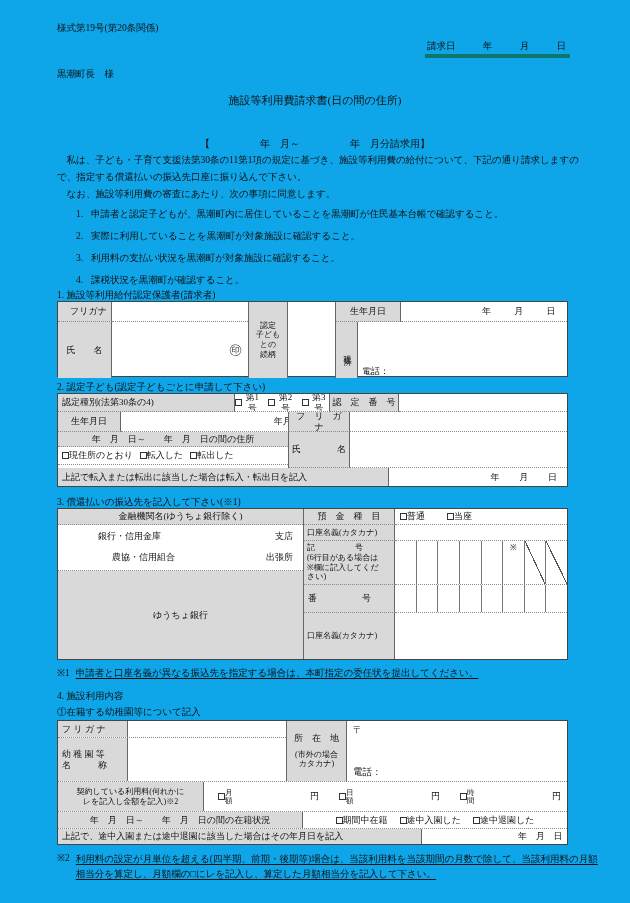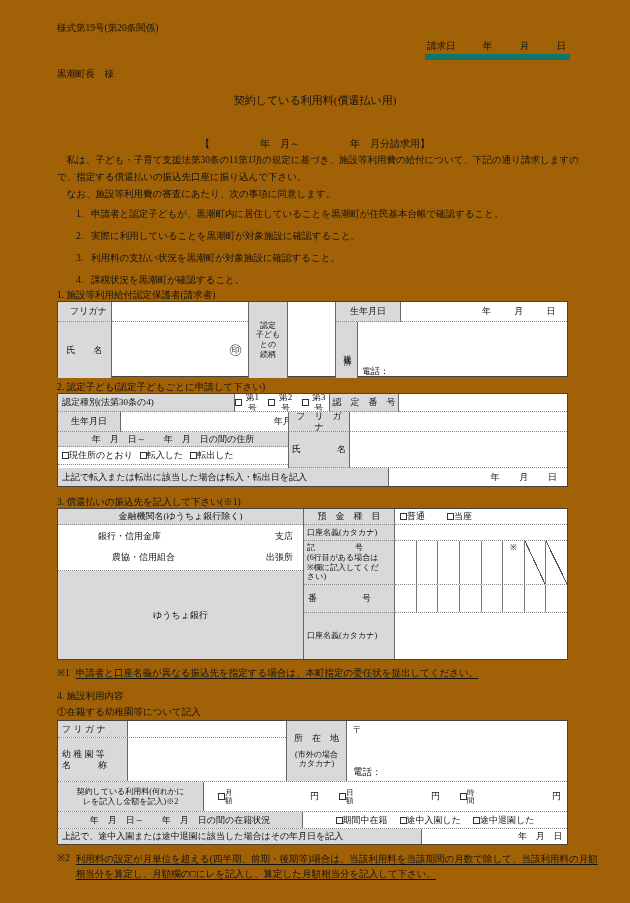--- a/index.html
+++ b/index.html
@@ -1,17 +1,17 @@
 <!DOCTYPE html>
 <html><head>
 <meta charset="utf-8">
 <style>
   * { box-sizing: border-box; margin: 0; padding: 0; }
   body { background: #e8e8e8; font-family: "Liberation Serif", "DejaVu Serif", serif; }
-  .page { position: relative; width: 630px; height: 903px; background: #a16207; color: #111;
+  .page { position: relative; width: 630px; height: 903px; background: #0ea5e9; color: #111;
           overflow: hidden; font-size: 9.5px; line-height: 1.3; }
   .abs { position: absolute; }
   .center { text-align: center; width: 100%; }
   
   .t { position: absolute; border: 1.5px solid #444; background: #fff; display: flex; flex-direction: column; }
   .row { display: flex; width: 100%; }
   .col { display: flex; flex-direction: column; }
   .c { position: relative; display: flex; align-items: center; justify-content: center;
        font-size: 9px; line-height: 1.15; text-align: center; overflow: hidden; }
   .al { justify-content: flex-start; text-align: left; }
@@ -24,39 +24,39 @@
   .opt { display: inline-flex; align-items: center; gap: 0; }
   .digits { display: flex; flex: 1; align-self: stretch; }
   .dcell { flex: 1; border-right: 1px solid #777; position: relative; }
   .dcell:last-child { border-right: none; }
   .diag { background-image: linear-gradient(to top right, transparent 48.5%, #555 48.5%, #555 51.5%, transparent 51.5%); }
   .note { display: flex; gap: 6px; font-size: 9.5px; }
   .note .ntext { text-decoration: underline; text-underline-offset: 2px; }
   .ymd { display: flex; align-items: center; justify-content: space-around; }
   .vert { writing-mode: vertical-rl; text-orientation: upright; letter-spacing: 1px; }
   .seal { font-size: 13px; color: #222; }
-  .rule { border-bottom: 6px solid #0f766e; align-items: flex-end; }
+  .rule { border-bottom: 4px solid #0f766e; align-items: flex-end; }
 </style>
 </head>
 <body>
 
 <div class="page">
 
   <div class="abs" style="left:57px; top:22px;">様式第19号(第20条関係)</div>
 
   <div class="abs rule" style="left:425px; top:40px; width:145px; display:flex; justify-content:space-between; padding:0 4px 2px 2px;">
     <span>請求日</span>
     <span>年</span>
     <span>月</span>
     <span>日</span>
   </div>
 
   <div class="abs" style="left:57px; top:68px;">黒潮町長　様</div>
 
-  <div class="abs center" style="top:93px; font-size:11px;">契約している利用料(償還払い用)</div>
+  <div class="abs center" style="top:93px; font-size:11px;">施設等利用費請求書(日の間の住所)</div>
 
   <div class="abs center" style="top:137px; font-size:10px;">【　　　　　年　月～　　　　　年　月分請求用】</div>
 
   <div class="abs" style="left:57px; top:152px; width:540px; line-height:17px;">
     <div>　私は、子ども・子育て支援法第30条の11第1項の規定に基づき、施設等利用費の給付について、下記の通り請求しますので、指定する償還払いの振込先口座に振り込んで下さい。</div>
     <div>　なお、施設等利用費の審査にあたり、次の事項に同意します。</div>
   </div>
 
   <div class="abs" style="left:76px; top:208px; width:520px;">
     <div class="row" style="margin-bottom:9.5px;">

